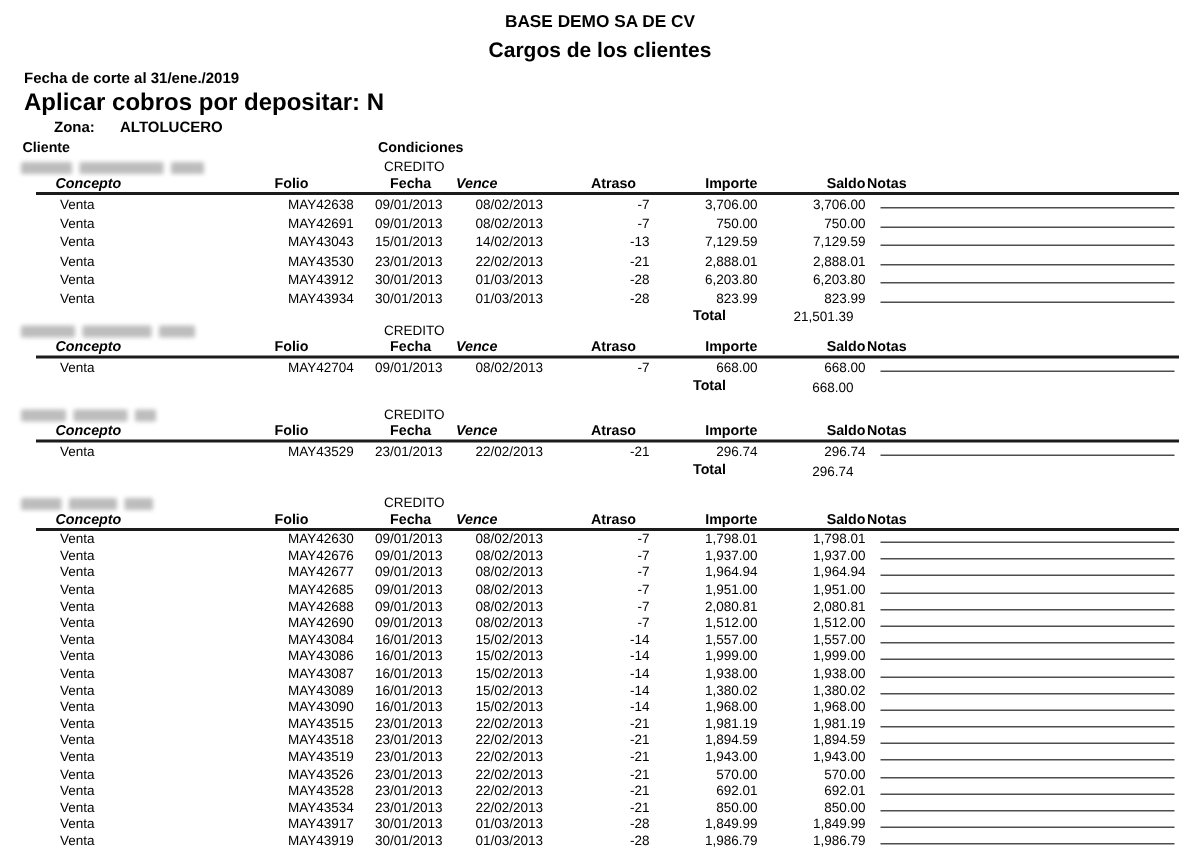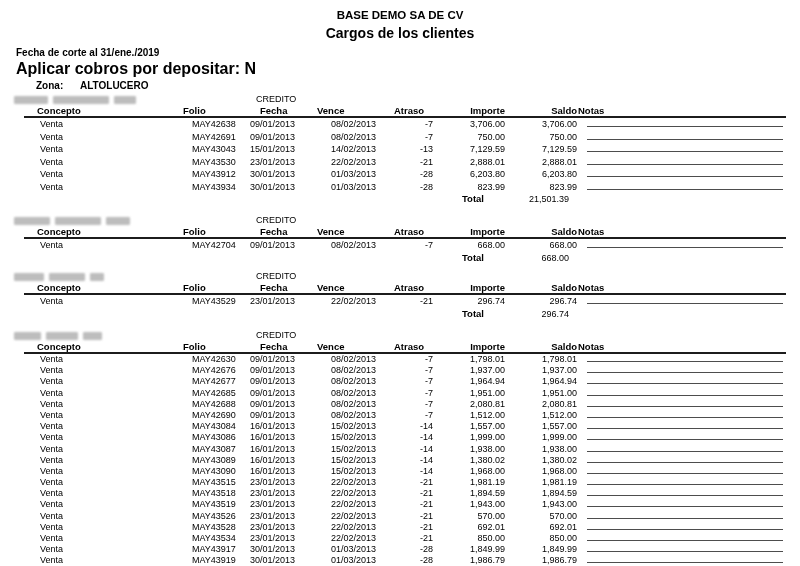--- a/index.html
+++ b/index.html
@@ -19,37 +19,37 @@
   .section{position:absolute;left:0;width:800px;}
   .labels-line,.client-line,.head-line,.total-line{position:relative;height:12px;font-size:9px;line-height:12px;}
   .labels-line .lbl{position:absolute;font-weight:bold;font-size:9.5px;}
   .lbl-cliente{left:15px;}
   .lbl-cond{left:252px;}
   .client-blur{position:absolute;left:14px;top:2px;}
   .blur-word{display:inline-block;height:8px;background:#b6b6b6;margin-right:5px;border-radius:1px;filter:blur(1.3px);opacity:.9;}
   .credit{position:absolute;left:256px;font-size:9px;}
   .head-line .hc{position:absolute;font-weight:bold;font-size:9.5px;}
   .underline{position:absolute;left:24px;width:762px;bottom:-1px;border-bottom:2px solid #1c1c1c;height:0;}
-  .hx-concepto{left:37px;}
+  .hx-concepto{left:37px;font-style:italic;}
   .hx-folio{left:183px;}
   .hx-fecha{left:260px;}
-  .hx-vence{left:317px;}
+  .hx-vence{left:304px;font-style:italic;}
   .hx-atraso{left:385px;width:48px;text-align:center;}
   .hx-importe{left:430px;width:75px;text-align:right;}
   .hx-saldo{left:502px;width:75px;text-align:right;}
   .hx-notas{left:578px;}
 
   .rows{position:relative;margin-top:1px;text-decoration:underline;}
   .row{position:relative;height:12.5px;font-size:9px;line-height:12px;}
   .s-compact .row{height:11.2px;line-height:10.8px;font-size:9px;}
   .cell{position:absolute;top:0;white-space:nowrap;}
   .x-concepto{left:40px;}
   .x-folio{left:192px;}
   .x-fecha{left:250px;}
-  .x-vence{left:331px;}
+  .x-vence{left:317px;}
   .x-atraso{left:385px;width:48px;text-align:right;}
   .x-importe{left:430px;width:75px;text-align:right;}
   .x-saldo{left:502px;width:75px;text-align:right;}
   .nota{position:absolute;left:587px;width:196px;top:8px;height:0;border-bottom:1px solid #4d4d4d;}
   .s-compact .nota{top:7px;}
   .total-line{height:13px;font-weight:normal;}
   .total-lbl{position:absolute;left:430px;width:54px;text-align:right;font-weight:bold;font-size:9.5px;}
   .total-val{position:absolute;left:494px;width:75px;text-align:right;font-size:9px;}
 </style>
 </head>
@@ -57,20 +57,24 @@
 
 <div class="page">
   <div class="abs company">BASE DEMO SA DE CV</div>
   <div class="abs rtitle">Cargos de los clientes</div>
   <div class="abs meta1">Fecha de corte al 31/ene./2019</div>
   <div class="abs meta2">Aplicar cobros por depositar: N</div>
   <div class="abs zona-lbl">Zona:</div>
   <div class="abs zona-val">ALTOLUCERO</div>
   <div id="sections">
       <div class="section" style="top: 93px;">
+        <div class="labels-line">
+          <div class="lbl lbl-cliente abs">Cliente</div>
+          <div class="lbl lbl-cond abs">Condiciones</div>
+        </div>
         <div class="client-line">
           <div class="client-blur"><div class="blur-word" style="width: 34px;"></div><div class="blur-word" style="width: 56px;"></div><div class="blur-word" style="width: 22px;"></div></div>
           <div class="credit">CREDITO</div>
         </div>
         <div class="head-line">
           <div class="hc hx-concepto">Concepto</div>
           <div class="hc hx-folio">Folio</div>
           <div class="hc hx-fecha">Fecha</div>
           <div class="hc hx-vence">Vence</div>
           <div class="hc hx-atraso">Atraso</div>

